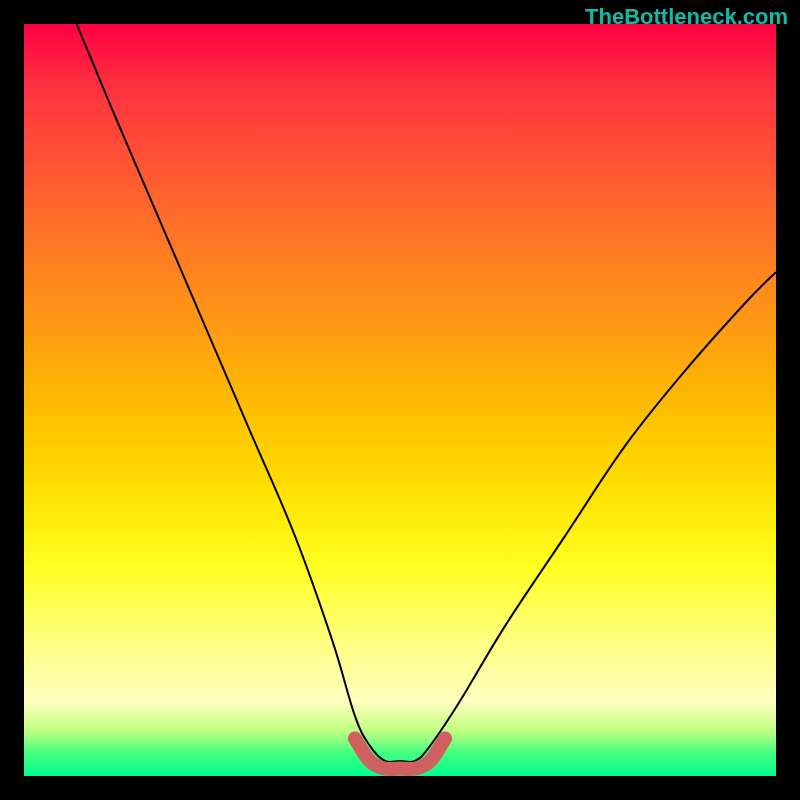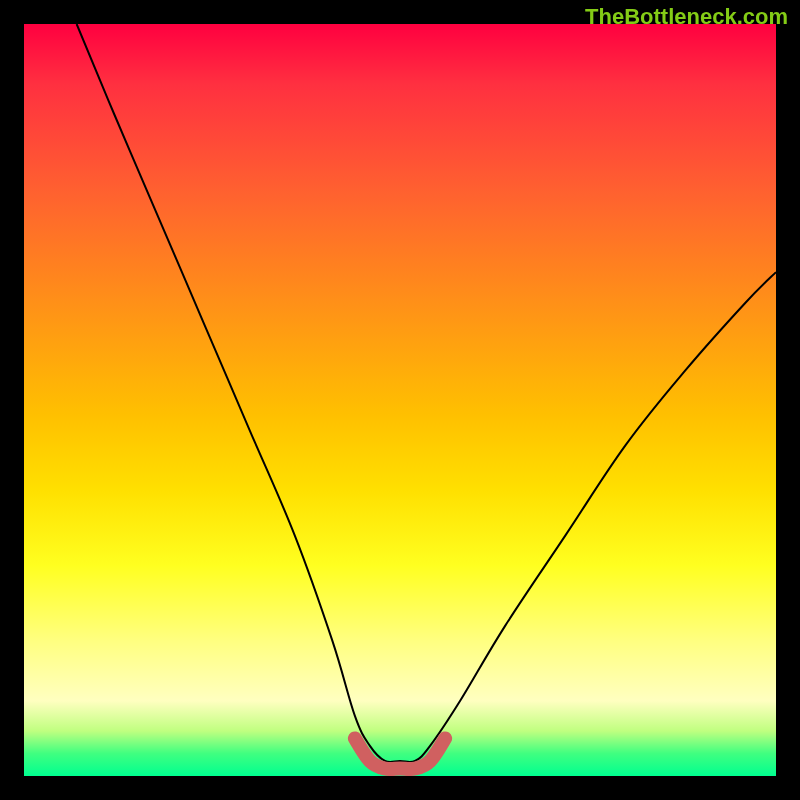--- a/index.html
+++ b/index.html
@@ -9,21 +9,21 @@
     height: 800px;
     background: #000;
     font-family: Arial, sans-serif;
     position: relative;
     overflow: hidden;
   }
   .watermark {
     position: absolute;
     top: 4px;
     right: 12px;
-    color: #84cc16;
+    color: #14b8a6;
     font-size: 22px;
     font-weight: bold;
     z-index: 10;
   }
   .plot-area {
     position: absolute;
     left: 24px;
     top: 24px;
     width: 752px;
     height: 752px;

